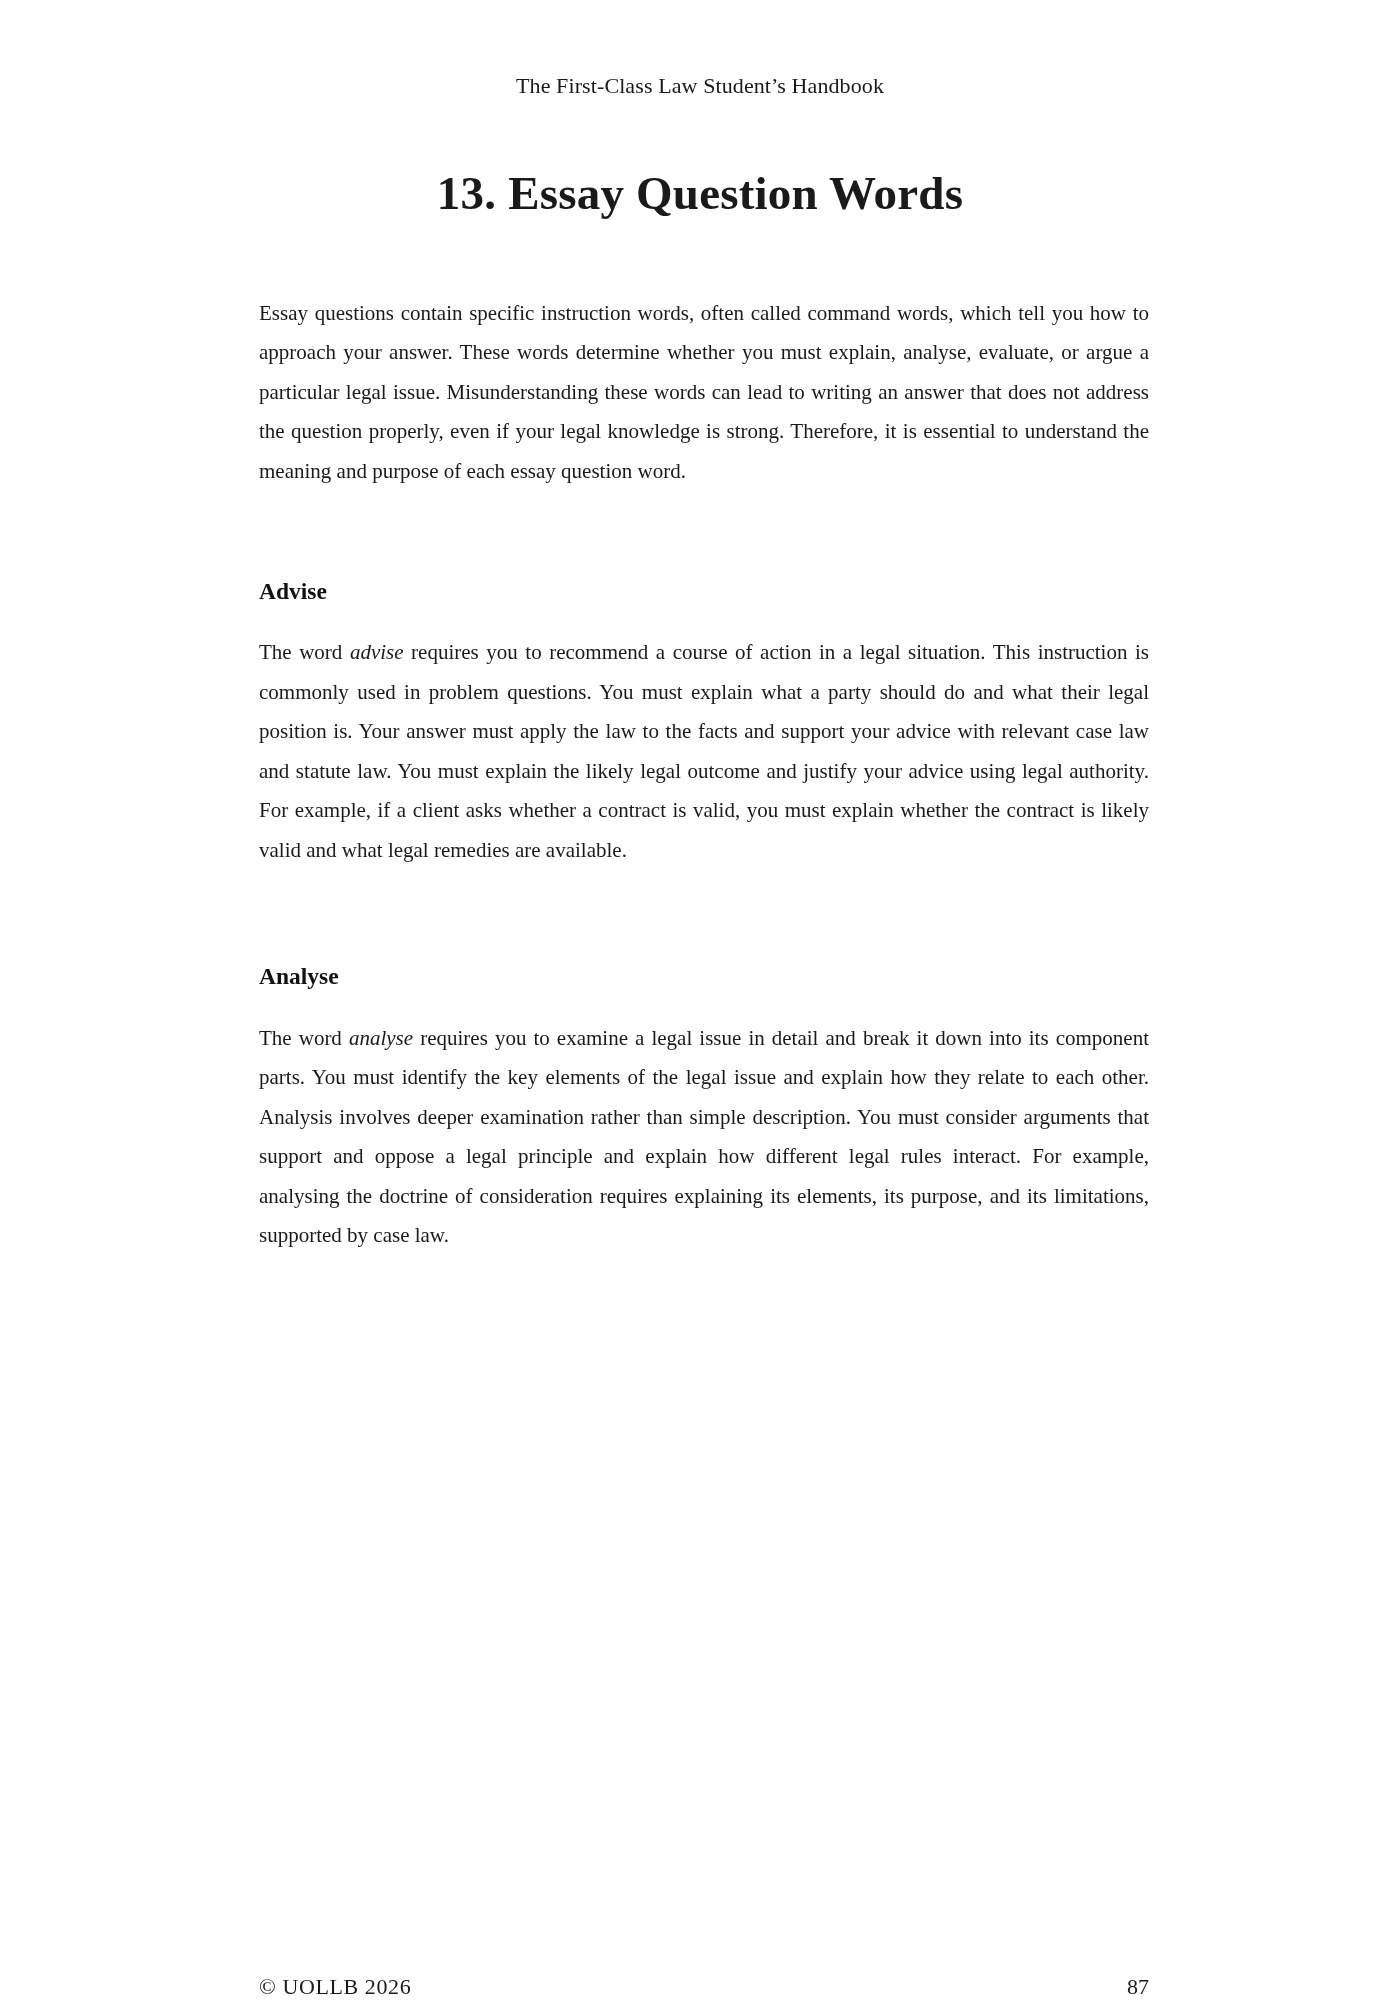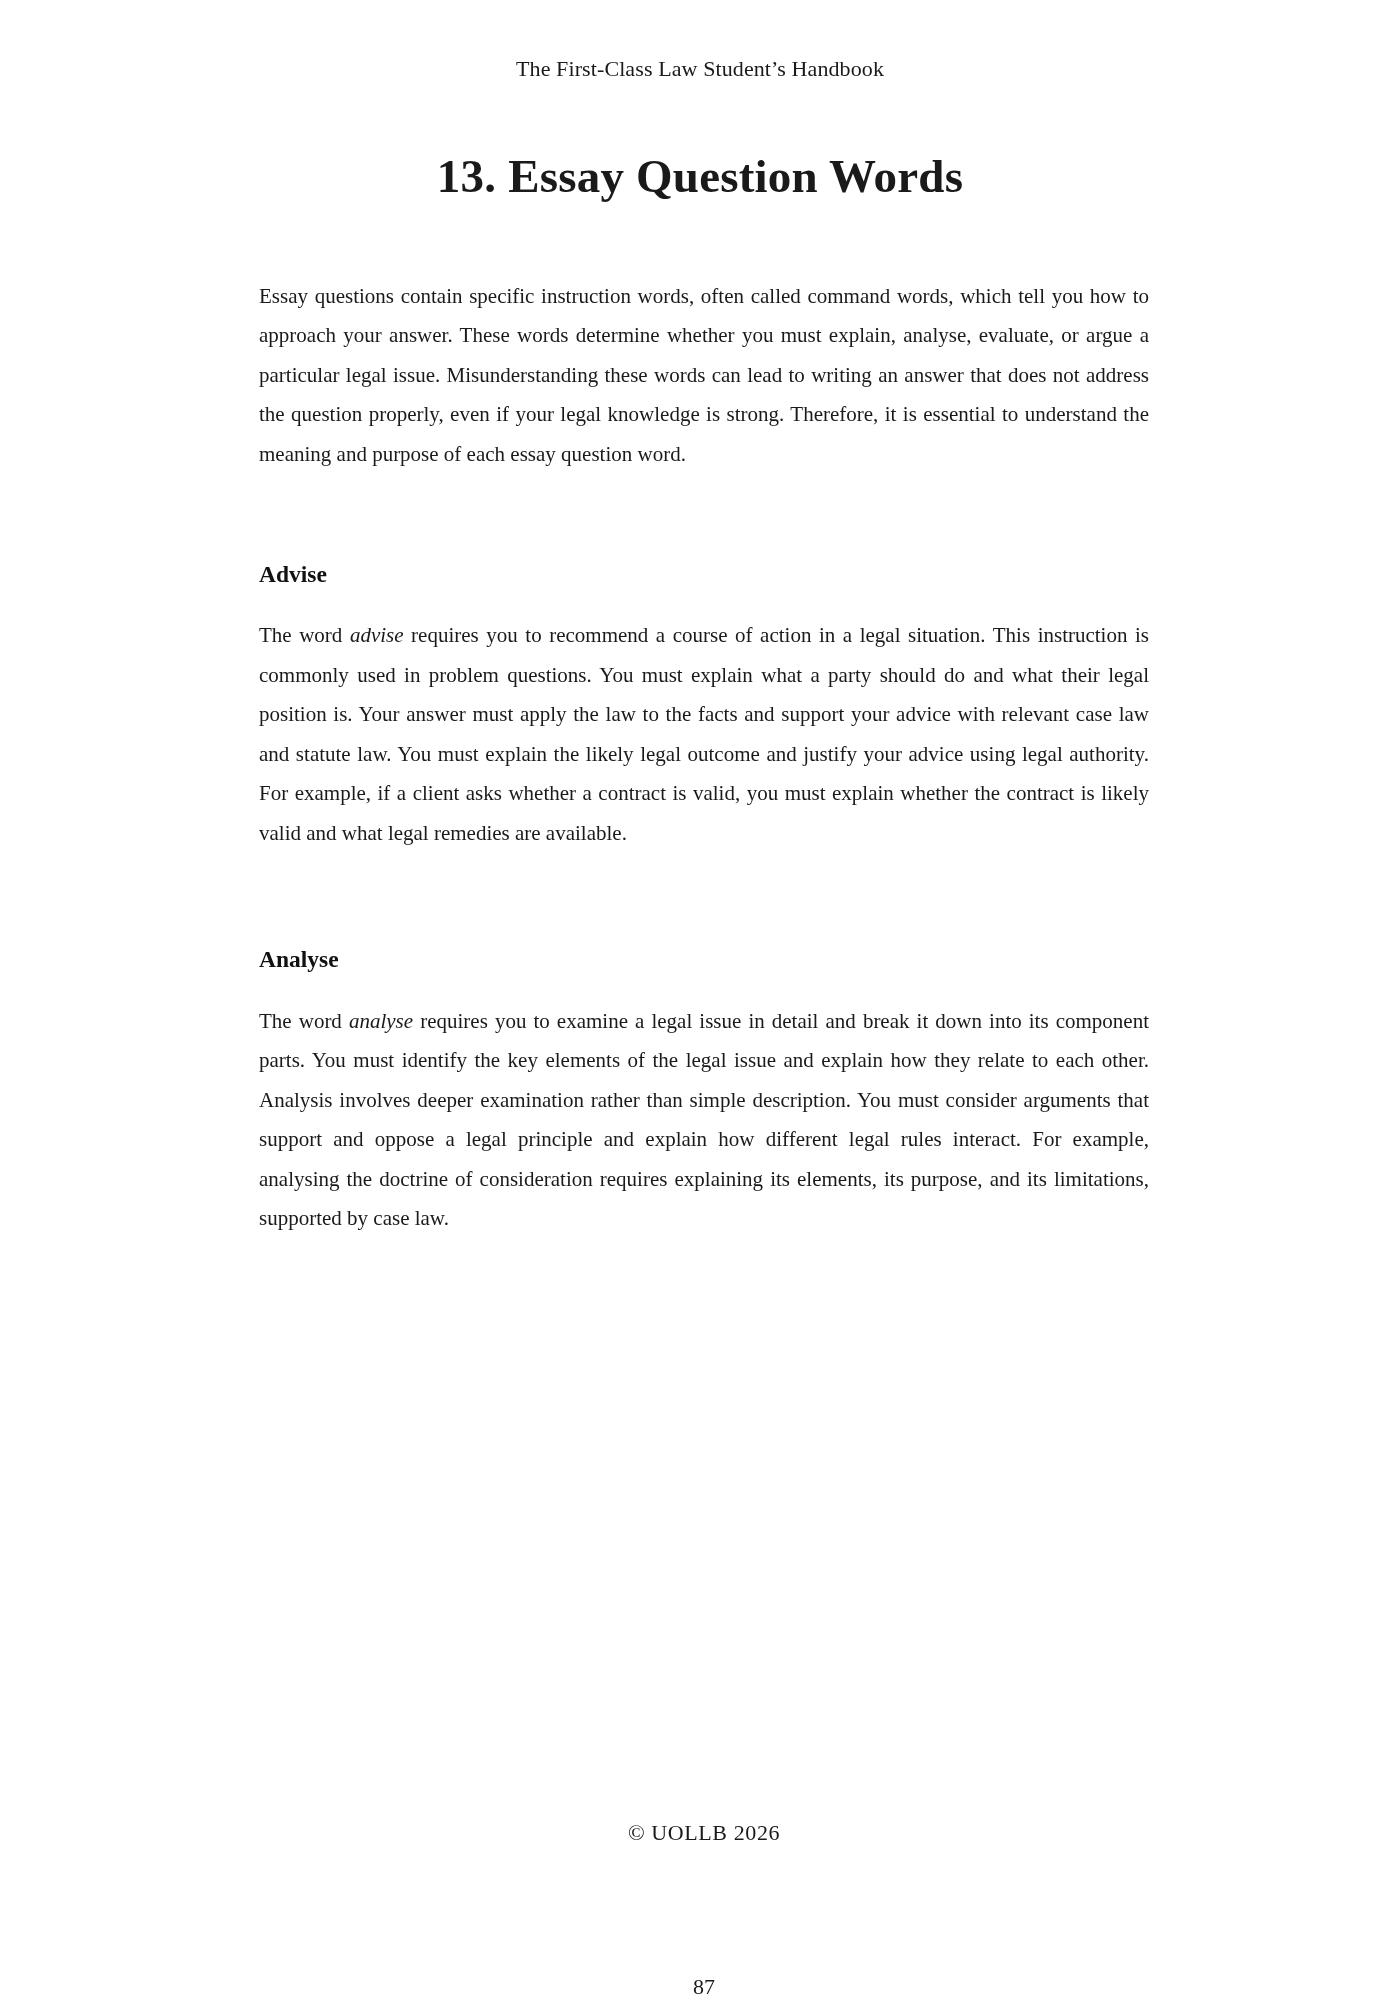--- a/index.html
+++ b/index.html
@@ -21,21 +21,21 @@
     height: 2000px;
     margin: 0 auto;
     box-sizing: border-box;
     padding: 0;
   }
   .running-header {
     text-align: center;
     font-size: 22px;
     line-height: 1.2;
     color: #1a1a1a;
-    padding-top: 56px;
+    padding-top: 73px;
     letter-spacing: 0.1px;
   }
   .chapter-title {
     text-align: center;
     font-size: 47px;
     font-weight: bold;
     line-height: 1.2;
     margin-top: 66px;
     letter-spacing: 0.2px;
   }
@@ -75,24 +75,23 @@
     position: absolute;
     left: 0;
     right: 0;
     bottom: 0;
     height: 180px;
     width: 890px;
     margin: 0 auto;
     padding-left: 8px;
     box-sizing: content-box;
     display: flex;
-    align-items: center;
+    align-items: flex-end;
     justify-content: space-between;
     padding-top: 70px;
-    flex-direction: column;
   }
   .footer-left {
     font-size: 22px;
     letter-spacing: 0.6px;
   }
   .footer-right {
     font-size: 22px;
   }
   em.term { font-style: italic; }
 </style>

